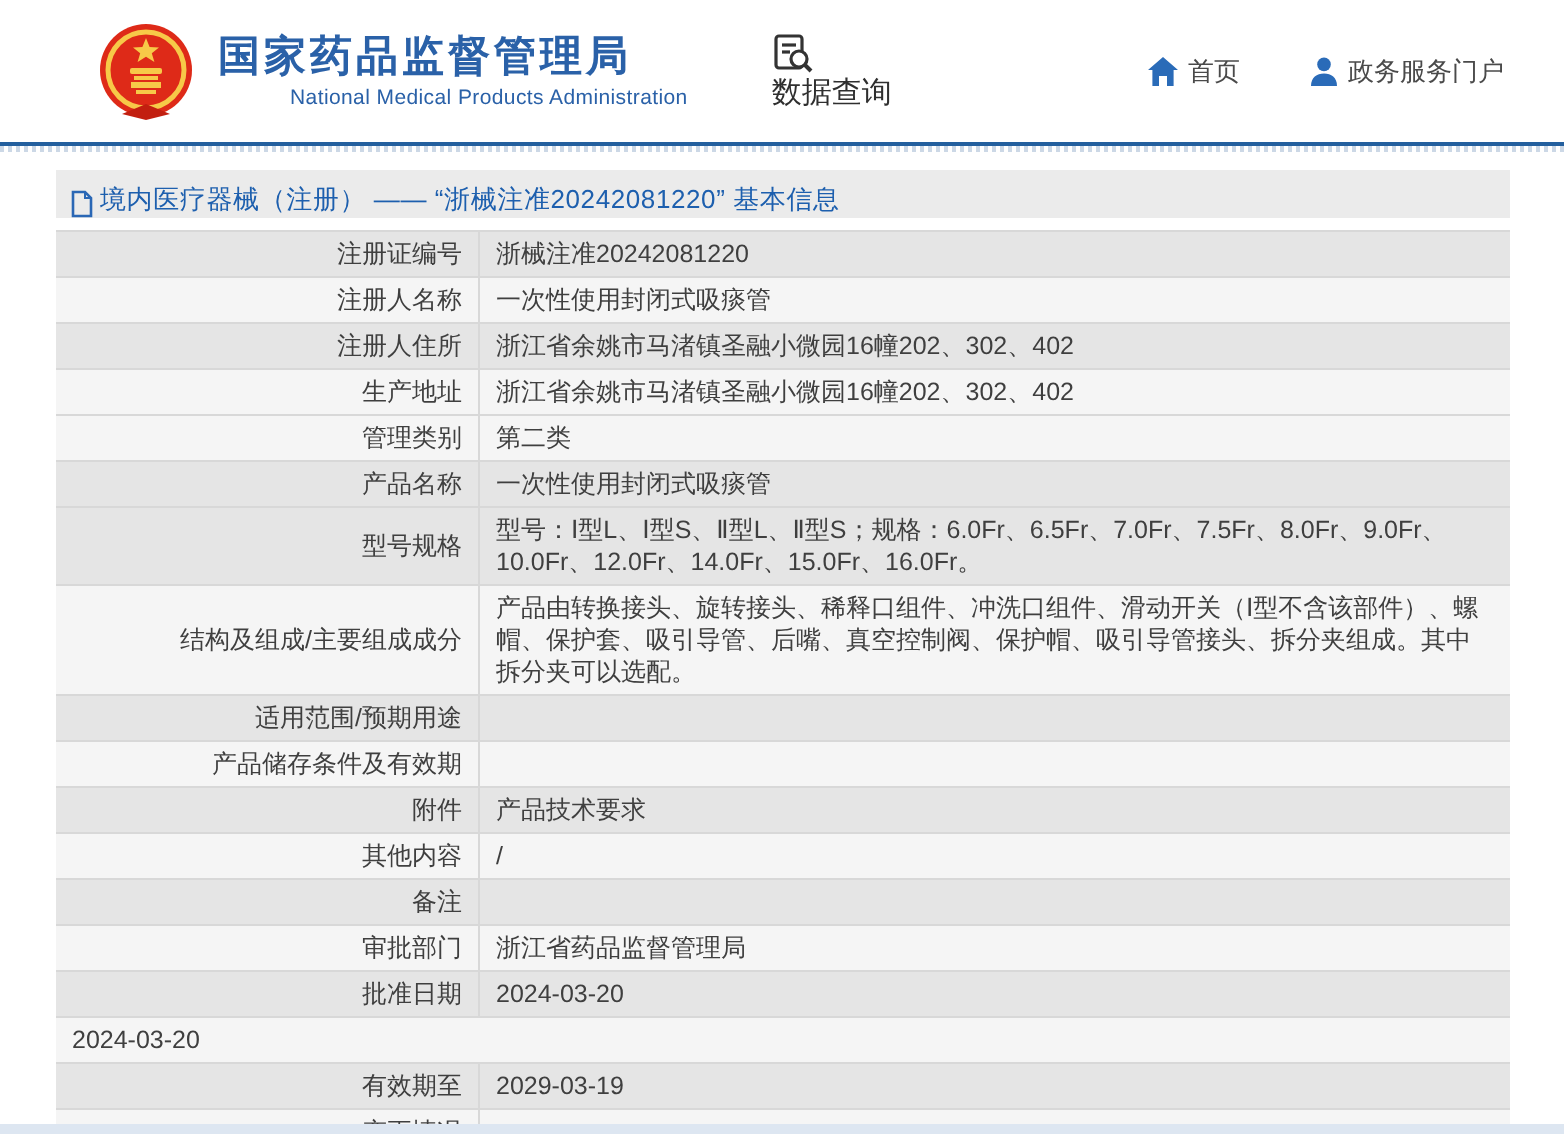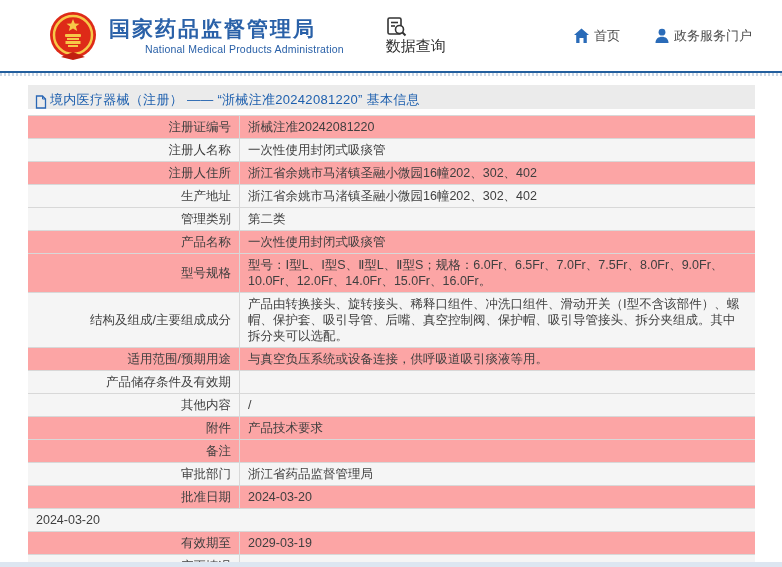--- a/index.html
+++ b/index.html
@@ -82,21 +82,21 @@
     color: #1d5fae;
     white-space: nowrap;
     letter-spacing: 0.3px;
   }
 
   
   .info-table { margin-top: 6px; border-bottom: 1px solid #d8d8d8; }
   .row {
     display: flex;
     border-top: 1px solid #d8d8d8;
-    background: #fca5a5;
+    background: #e5e5e5;
   }
   .row.alt { background: #f5f5f5; }
   .cell-label {
     width: 212px;
     flex: 0 0 auto;
     text-align: right;
     padding: 3px 8px 3px 4px;
     font-size: 12.5px;
     line-height: 16px;
     color: #3f3f3f;
@@ -221,39 +221,38 @@
       <div class="cell-value">型号：Ⅰ型L、Ⅰ型S、Ⅱ型L、Ⅱ型S；规格：6.0Fr、6.5Fr、7.0Fr、7.5Fr、8.0Fr、9.0Fr、10.0Fr、12.0Fr、14.0Fr、15.0Fr、16.0Fr。</div>
     </div>
 
     <div class="row alt">
       <div class="cell-label">结构及组成/主要组成成分</div>
       <div class="cell-value">产品由转换接头、旋转接头、稀释口组件、冲洗口组件、滑动开关（Ⅰ型不含该部件）、螺帽、保护套、吸引导管、后嘴、真空控制阀、保护帽、吸引导管接头、拆分夹组成。其中拆分夹可以选配。</div>
     </div>
 
     <div class="row">
       <div class="cell-label">适用范围/预期用途</div>
-      <div class="cell-value">与真空负压系统或设备连接，供呼吸道吸引痰液等用。</div>
     </div>
 
     <div class="row alt">
       <div class="cell-label">产品储存条件及有效期</div>
       <div class="cell-value"></div>
     </div>
 
+    <div class="row">
+      <div class="cell-label">附件</div>
+      <div class="cell-value">产品技术要求</div>
+    </div>
+
     <div class="row alt">
       <div class="cell-label">其他内容</div>
       <div class="cell-value">/</div>
     </div>
 
     <div class="row">
-      <div class="cell-label">附件</div>
-      <div class="cell-value">产品技术要求</div>
-    </div>
-
-    <div class="row">
       <div class="cell-label">备注</div>
       <div class="cell-value"></div>
     </div>
 
     <div class="row alt">
       <div class="cell-label">审批部门</div>
       <div class="cell-value">浙江省药品监督管理局</div>
     </div>
 
     <div class="row">

